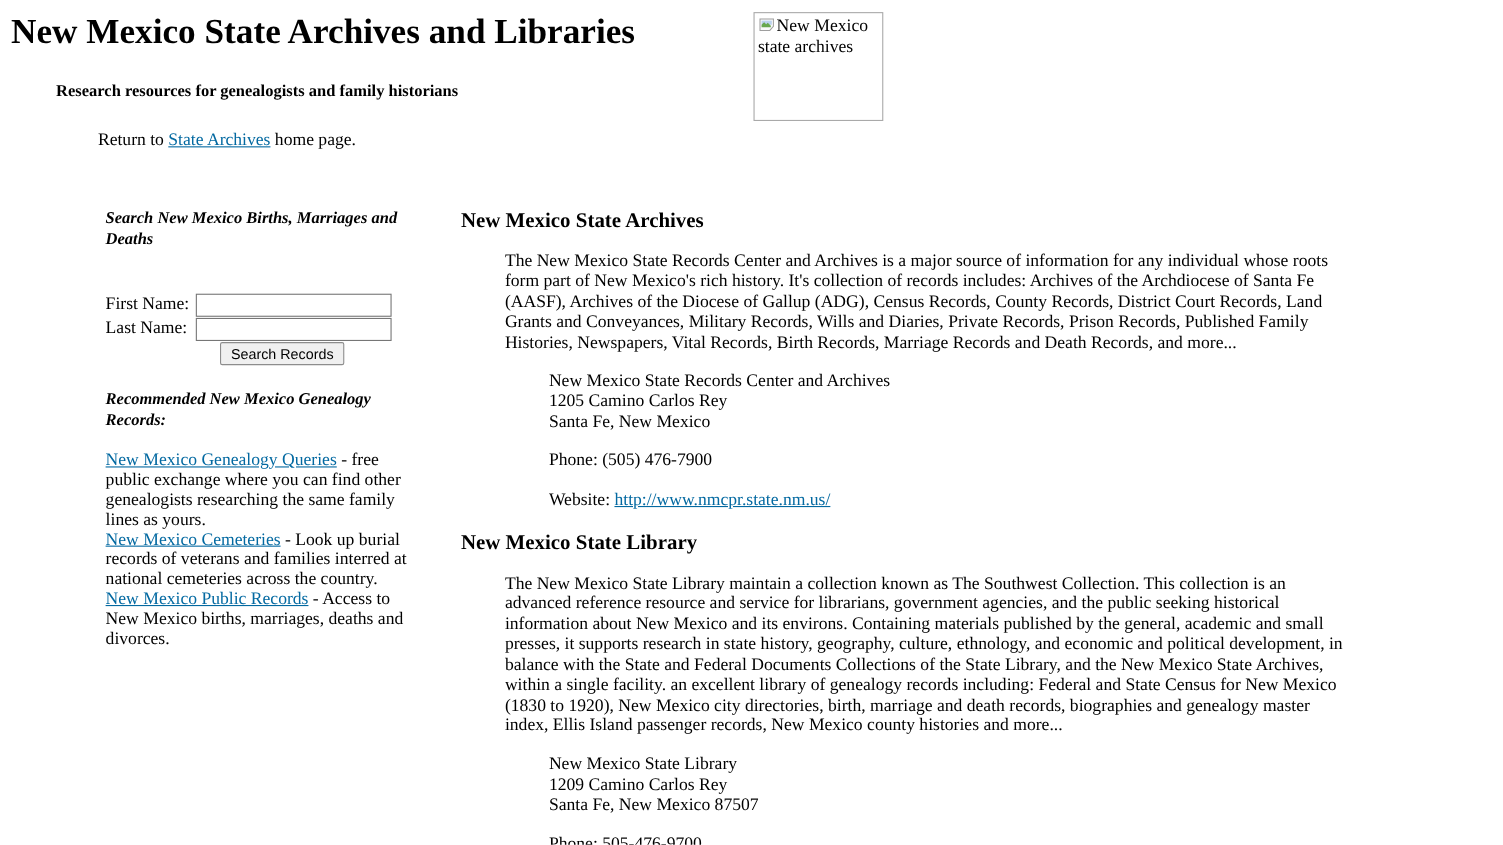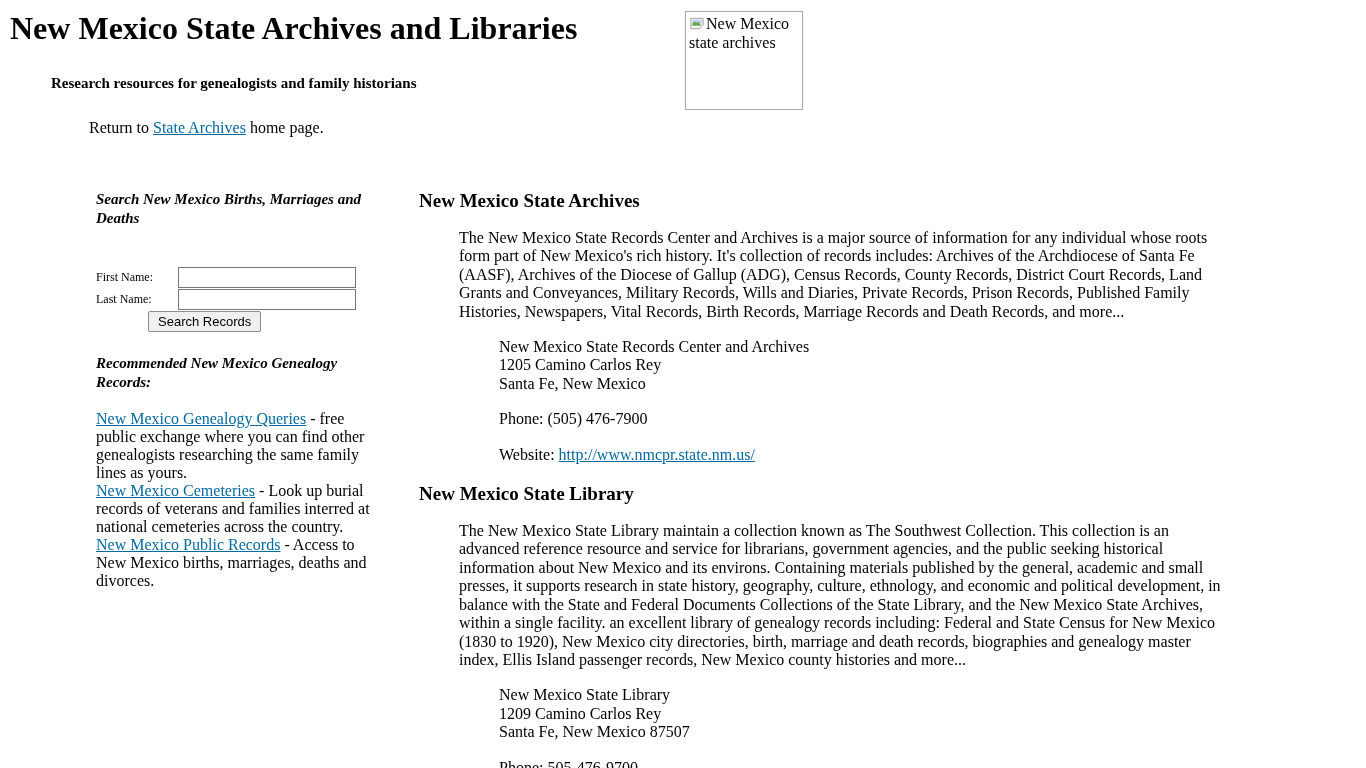--- a/index.html
+++ b/index.html
@@ -81,34 +81,34 @@
     margin-bottom: 22px;
   }
   .form-row {
     display: flex;
     align-items: center;
     height: 22px;
   }
   .form-label {
     width: 82px;
     flex: none;
-    font-size: 12px;
+    font-size: 16px;
   }
   .text-input {
     width: 178px;
     height: 21px;
     border: 1px solid #767676;
     background: #ffffff;
     font-family: "Liberation Sans", sans-serif;
     font-size: 13px;
     padding: 1px 3px;
     border-radius: 0;
   }
   .search-button {
-    margin-left: 52px;
+    margin-left: 104px;
     height: 21px;
     background: #f0f0f0;
     border: 1px solid #8d8d8d;
     border-radius: 2px;
     font-family: "Liberation Sans", sans-serif;
     font-size: 13px;
     padding: 1px 9px;
     color: #000;
   }
   .rec-heading { margin-top: 22px; }

